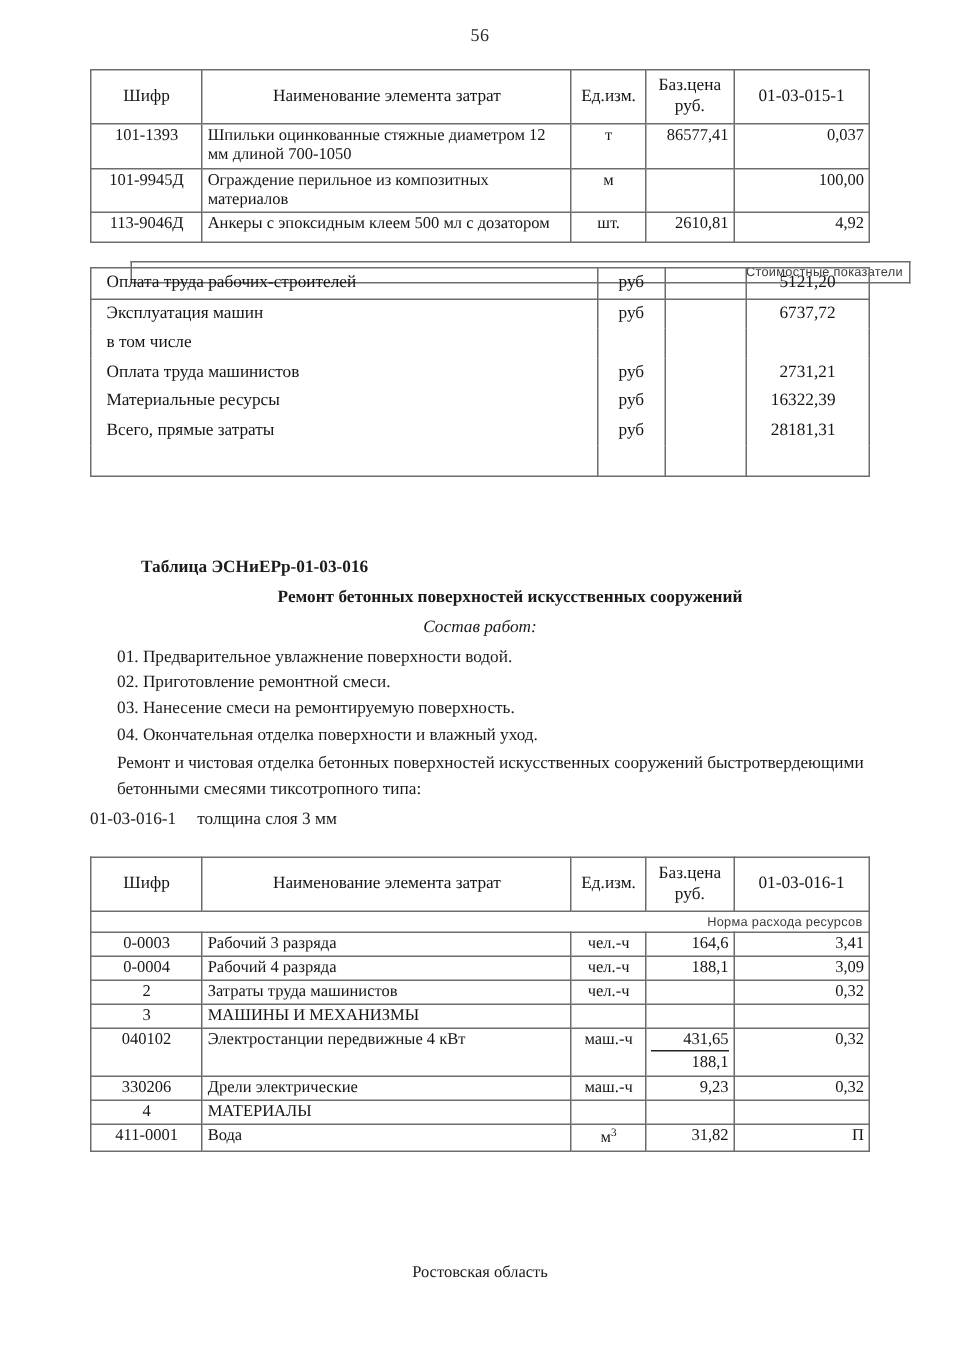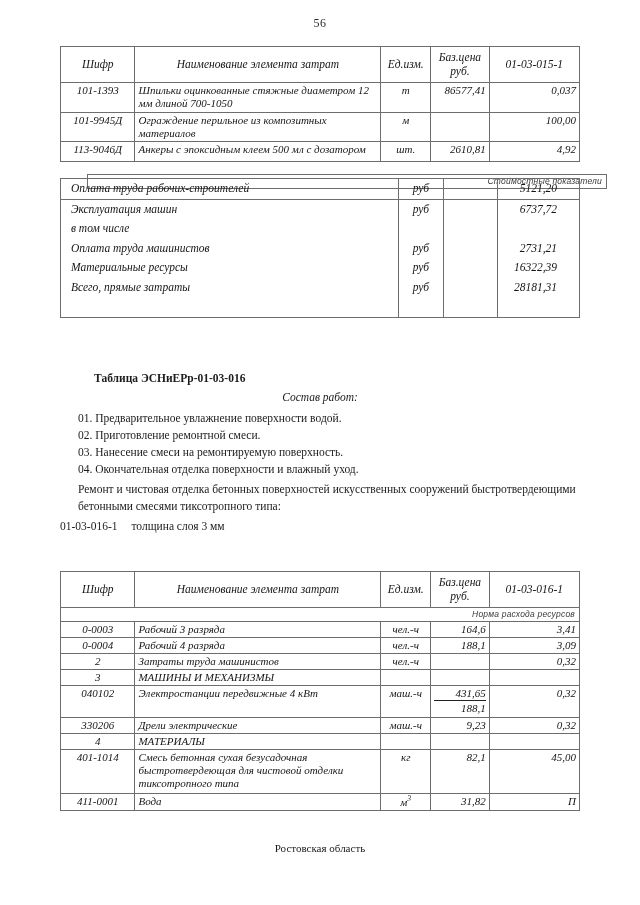--- a/index.html
+++ b/index.html
@@ -34,21 +34,20 @@
     color: #2a2a2a;
   }
 
   
   .tbl {
     position: absolute;
     border-collapse: collapse;
     table-layout: fixed;
     font-size: 11px;
     color: #151515;
-    font-style: italic;
   }
   .tbl td, .tbl th {
     border: 1px solid #6d6d6d;
     padding: 1px 3px;
     vertical-align: top;
     font-weight: normal;
     line-height: 1.18;
   }
   .hdr td {
     text-align: center;
@@ -244,20 +243,21 @@
         <td class="noborder-top">&nbsp;</td>
         <td class="noborder-top"></td>
         <td class="noborder-top"></td>
         <td class="noborder-top"></td>
       </tr>
     </tbody>
   </table>
 
   <div class="textblock" style="top:370px;">
     <div class="tbl-caption">Таблица  ЭСНиЕРр-01-03-016</div>
+    <div class="tbl-title">Ремонт бетонных поверхностей искусственных сооружений</div>
     <div class="sostav">Состав работ:</div>
     <div class="worklist">
       <div>01. Предварительное увлажнение поверхности водой.</div>
       <div>02. Приготовление ремонтной смеси.</div>
       <div>03. Нанесение смеси на ремонтируемую поверхность.</div>
       <div>04. Окончательная отделка поверхности и влажный уход.</div>
     </div>
     <div class="descr">Ремонт и чистовая отделка бетонных поверхностей искусственных сооружений быстротвердеющими бетонными смесями тиксотропного типа:</div>
     <div class="variant">
       <span class="vlabel">01-03-016-1</span><span class="vtext">толщина слоя 3 мм</span>
@@ -339,27 +339,20 @@
       </tr>
 
       <tr>
         <td class="ctr b">4</td>
         <td class="b">МАТЕРИАЛЫ</td>
         <td class="ctr"></td>
         <td class="num"></td>
         <td class="num"></td>
       </tr>
 
-      <tr style="height:44px">
-        <td class="ctr">401-1014</td>
-        <td>Смесь  бетонная сухая безусадочная быстротвердеющая для чистовой отделки тиксотропного типа</td>
-        <td class="ctr">кг</td>
-        <td class="num">82,1</td>
-        <td class="num">45,00</td>
-      </tr>
 
       <tr>
         <td class="ctr">411-0001</td>
         <td>Вода</td>
         <td class="ctr"><span>м</span><sup>3</sup></td>
         <td class="num">31,82</td>
         <td class="num">П</td>
       </tr>
     </tbody>
   </table>

